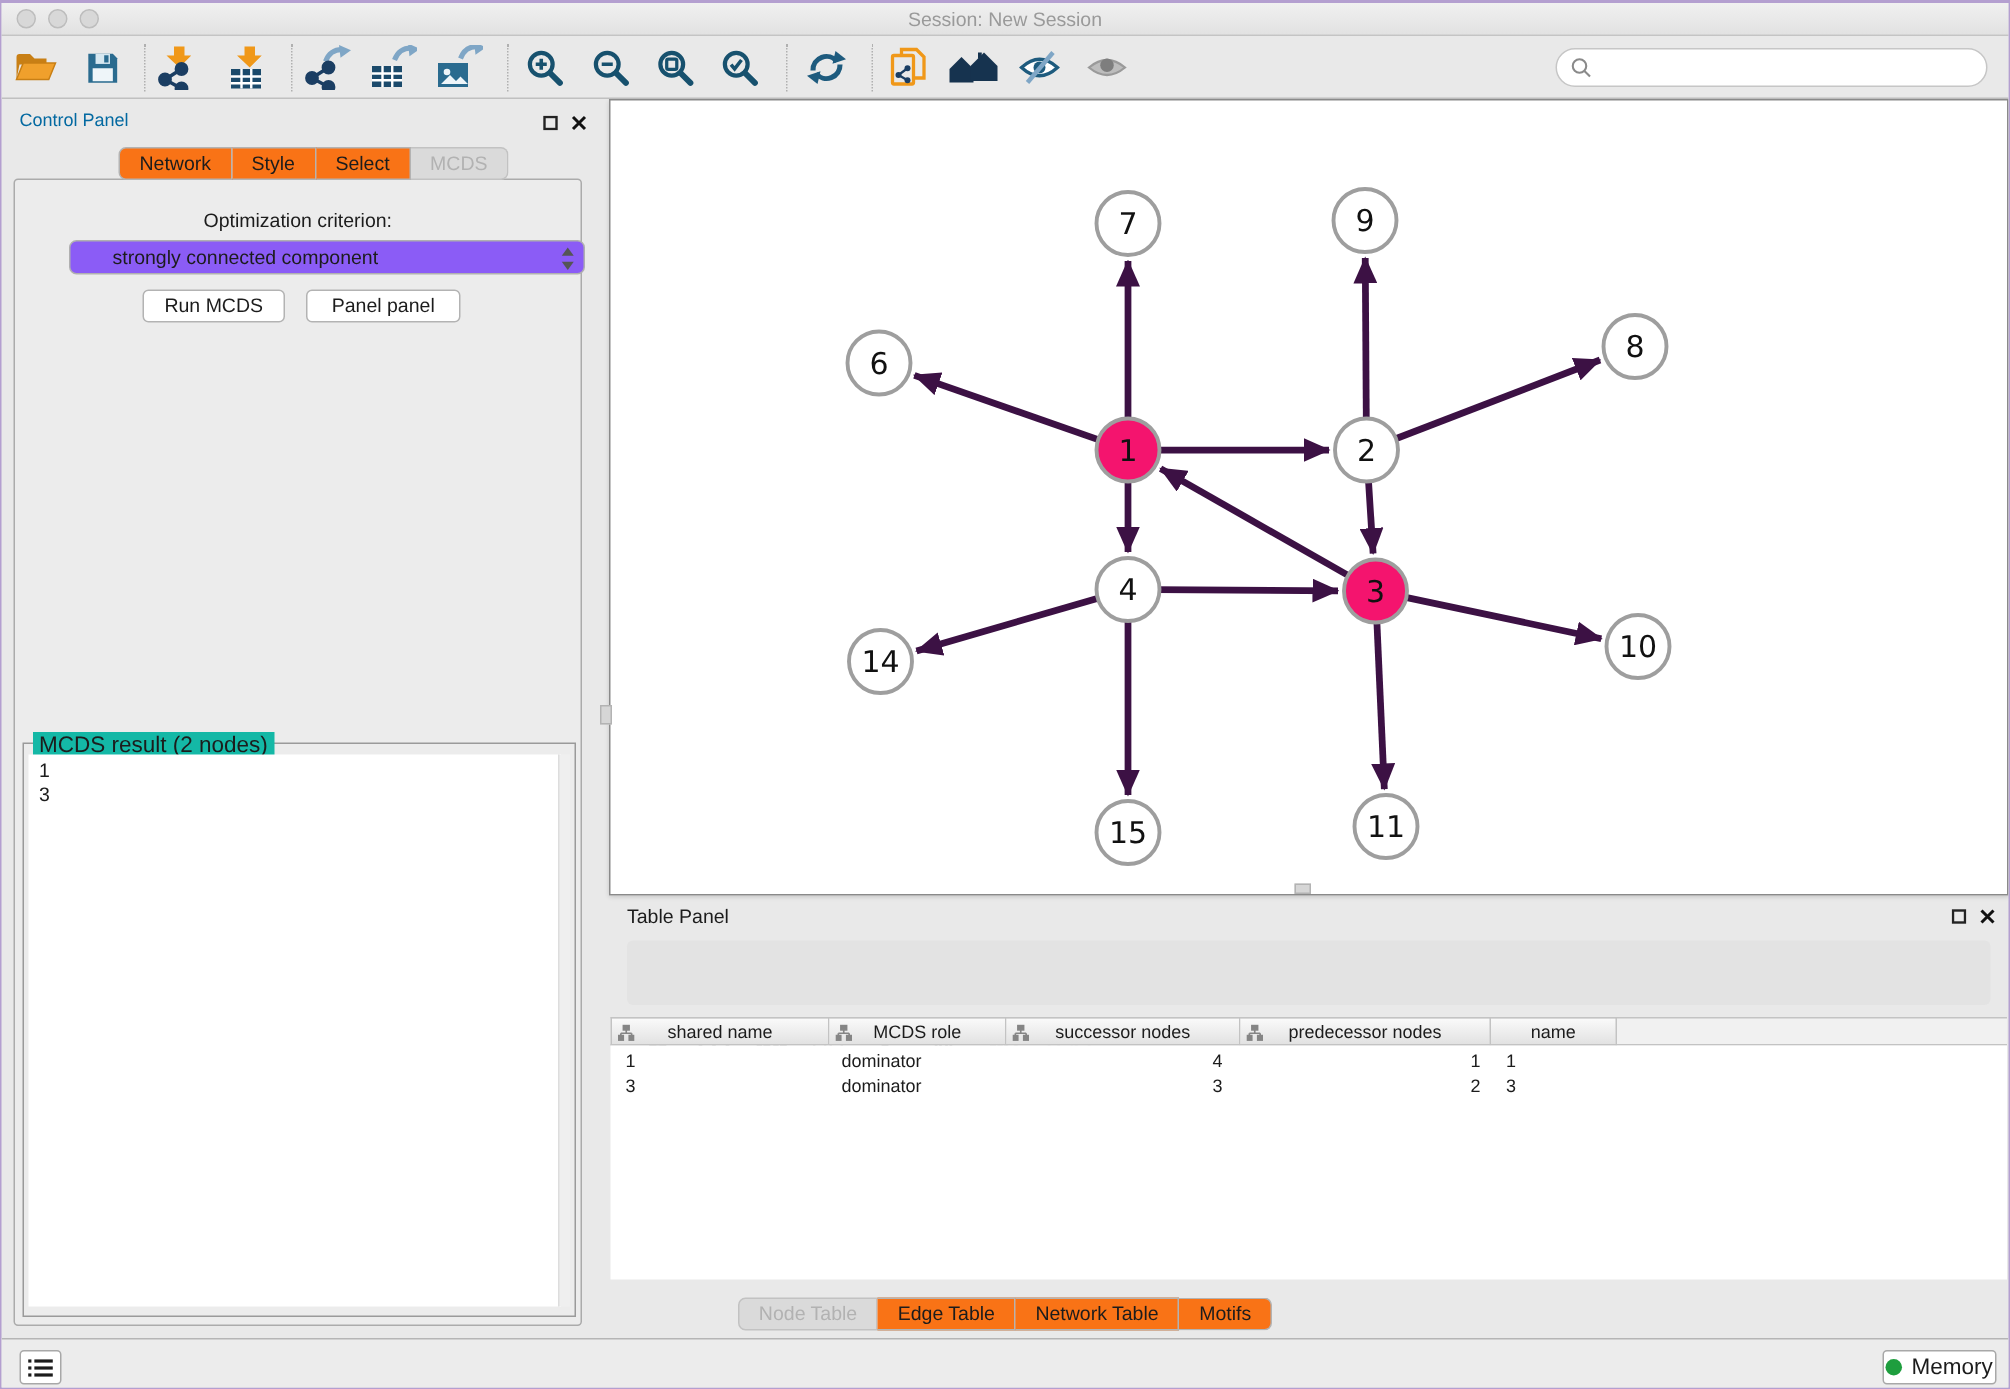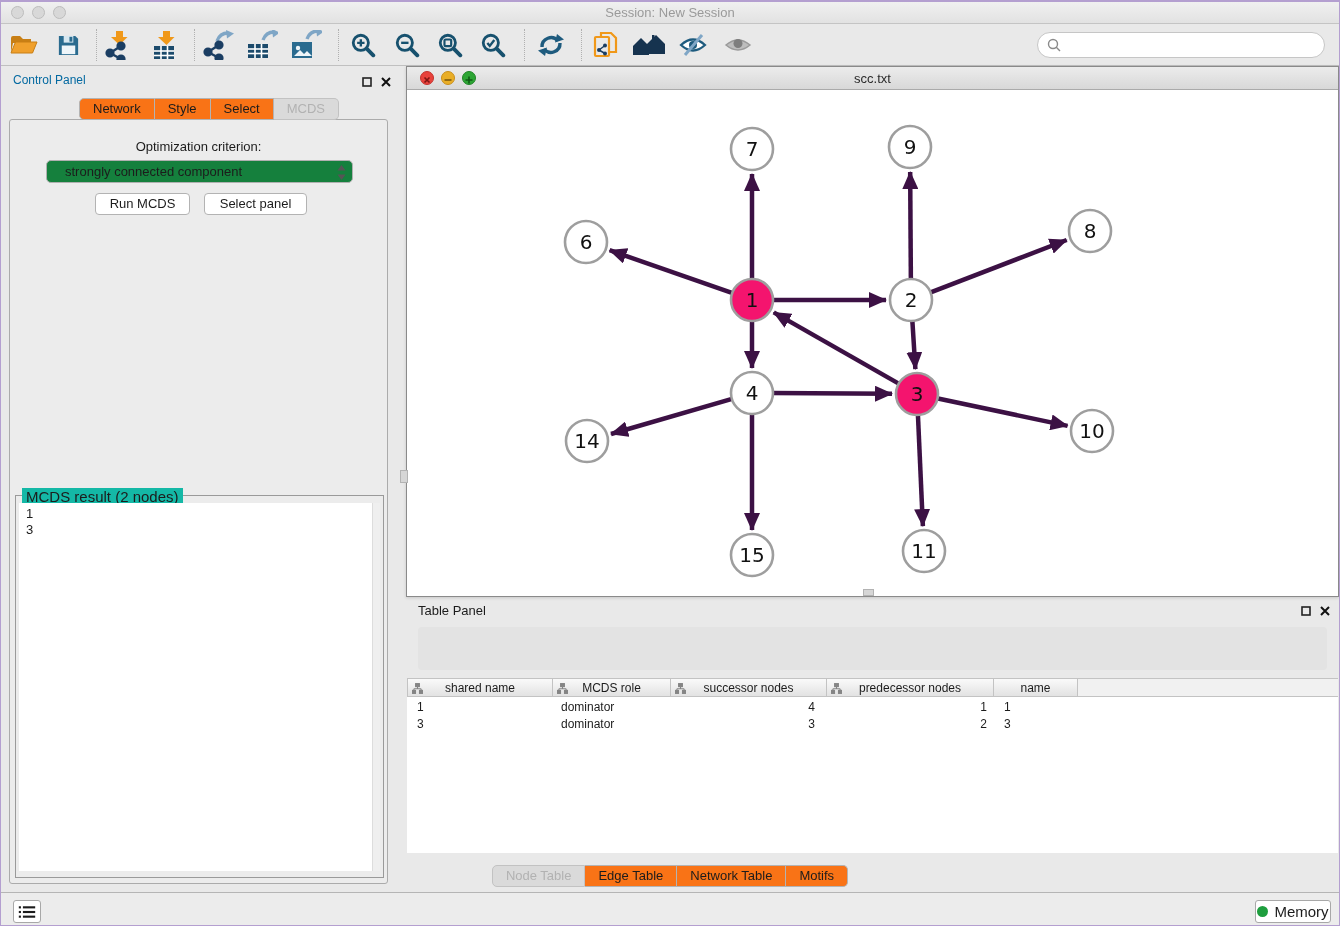--- a/index.html
+++ b/index.html
@@ -24,22 +24,22 @@
   .cp-title{left:12px;top:71px;font-size:12px;color:#0369a1;}
   .panel-ico{position:absolute;width:16px;height:16px;display:flex;align-items:center;justify-content:center;}
   .tabs-row{display:flex;}
   .tab{height:22px;line-height:20px;font-size:13px;text-align:center;background:#f97316;
        border:1px solid #b3b3b3;border-left:none;padding:0 13px;cursor:default;}
   .tab.first{border-left:1px solid #b3b3b3;border-radius:5px 0 0 5px;}
   .tab.last{border-radius:0 5px 5px 0;}
   .tab.selected{background:#dadada;color:#b2b2b2;border-color:#c2c2c2;}
   .cp-frame{left:8px;top:117px;width:379px;height:765px;border:1px solid #ababab;border-radius:3px;background:#ececec;}
   .opt-label{left:8px;top:137px;width:379px;text-align:center;font-size:13px;}
-  .combo{left:45px;top:158px;width:307px;height:23px;background:#15803d;border:1px solid #b0b0b0;border-radius:5px;
-         font-size:13px;line-height:21px;padding-left:18px;}
+  .combo{left:45px;top:158px;width:344px;height:23px;background:#8b5cf6;border:1px solid #b0b0b0;border-radius:5px;
+         font-size:13px;line-height:21px;padding-left:28px;}
   .combo .stepper{position:absolute;right:5px;top:2px;}
   .btn{height:22px;background:#fff;border:1px solid #b3b3b3;border-radius:4px;font-size:13px;
        line-height:20px;text-align:center;cursor:default;}
   .fieldset{left:14px;top:493px;width:369px;height:383px;border:1px solid #9a9a9a;}
   .fieldset-legend{position:absolute;left:6px;top:-8px;background:#14b8a6;padding:0 4px;font-size:15px;}
   .result-area{position:absolute;left:3px;top:7px;width:355px;height:368px;background:#fff;font-size:13px;line-height:16px;padding:3px 0 0 7px;}
   .result-scroll{position:absolute;right:3px;top:7px;width:8px;height:368px;background:#efefef;border-left:1px solid #ddd;}
   
   .netwin{left:405px;top:64px;width:933px;height:531px;border:1px solid #8a8a8a;background:#fff;box-shadow:0 1px 3px rgba(0,0,0,.15);}
   .netwin-titlebar{position:absolute;left:0;top:0;width:100%;height:23px;background:linear-gradient(#ececec,#d8d8d8);border-bottom:1px solid #aaa;}
@@ -263,50 +263,32 @@
   <div class="abs combo">
     <span>strongly connected component</span>
     <span class="stepper">
       <svg width="11" height="19" viewBox="0 0 11 19">
           <path d="M5.5 2 L9.5 7.5 H1.5 Z" fill="#555"></path>
           <path d="M5.5 17 L1.5 11.5 H9.5 Z" fill="#555"></path>
         </svg>
     </span>
   </div>
   <div class="abs btn" style="left:94px;top:191px;width:95px;">Run MCDS</div>
-  <div class="abs btn" style="left:203px;top:191px;width:103px;">Select panel</div>
+  <div class="abs btn" style="left:203px;top:191px;width:103px;">Panel panel</div>
 
   <div class="abs fieldset">
     <div class="fieldset-legend">MCDS result (2 nodes)</div>
     <div class="result-area">
       <div>1</div>
       <div>3</div>
     </div>
     <div class="result-scroll"></div>
   </div>
 
   <div class="abs netwin">
-    <div class="netwin-titlebar">
-      <div class="wbtn" style="left:13px;background:#e8423c;border:1px solid #c3332e;">
-        <svg width="12" height="12" viewBox="0 0 12 12">
-            <path d="M3.5 3.5 L8.5 8.5 M8.5 3.5 L3.5 8.5" stroke="#7e1512" stroke-width="1.6"></path>
-          </svg>
-      </div>
-      <div class="wbtn" style="left:34px;background:#e9ae27;border:1px solid #c98f1c;">
-        <svg width="12" height="12" viewBox="0 0 12 12">
-            <path d="M2.5 6 H9.5" stroke="#8a6410" stroke-width="1.8"></path>
-          </svg>
-      </div>
-      <div class="wbtn" style="left:55px;background:#2da534;border:1px solid #1f8426;">
-        <svg width="12" height="12" viewBox="0 0 12 12">
-            <path d="M6 2.5 V9.5 M2.5 6 H9.5" stroke="#105a15" stroke-width="1.6"></path>
-          </svg>
-      </div>
-      <div class="netwin-title">scc.txt</div>
-    </div>
     <svg id="graph-svg" width="931" height="506" style="position:absolute;left:0;top:23px;">
         <defs>
           <marker id="arr" markerUnits="userSpaceOnUse" markerWidth="18" markerHeight="16" refX="17" refY="8" orient="auto">
             <path d="M0,0 L18,8 L0,16 Z" fill="#3c1144"></path>
           </marker>
         </defs>
         <line x1="345" y1="191" x2="345" y2="84" stroke="#3c1144" stroke-width="4.5" marker-end="url(#arr)"></line>
         <line x1="327.0633246997125" y1="203.73296887098388" x2="202.60088855300984" y2="160.24609359081066" stroke="#3c1144" stroke-width="4.5" marker-end="url(#arr)"></line>
         <line x1="364" y1="210" x2="479" y2="210" stroke="#3c1144" stroke-width="4.5" marker-end="url(#arr)"></line>
         <line x1="345" y1="229" x2="345" y2="278" stroke="#3c1144" stroke-width="4.5" marker-end="url(#arr)"></line>

